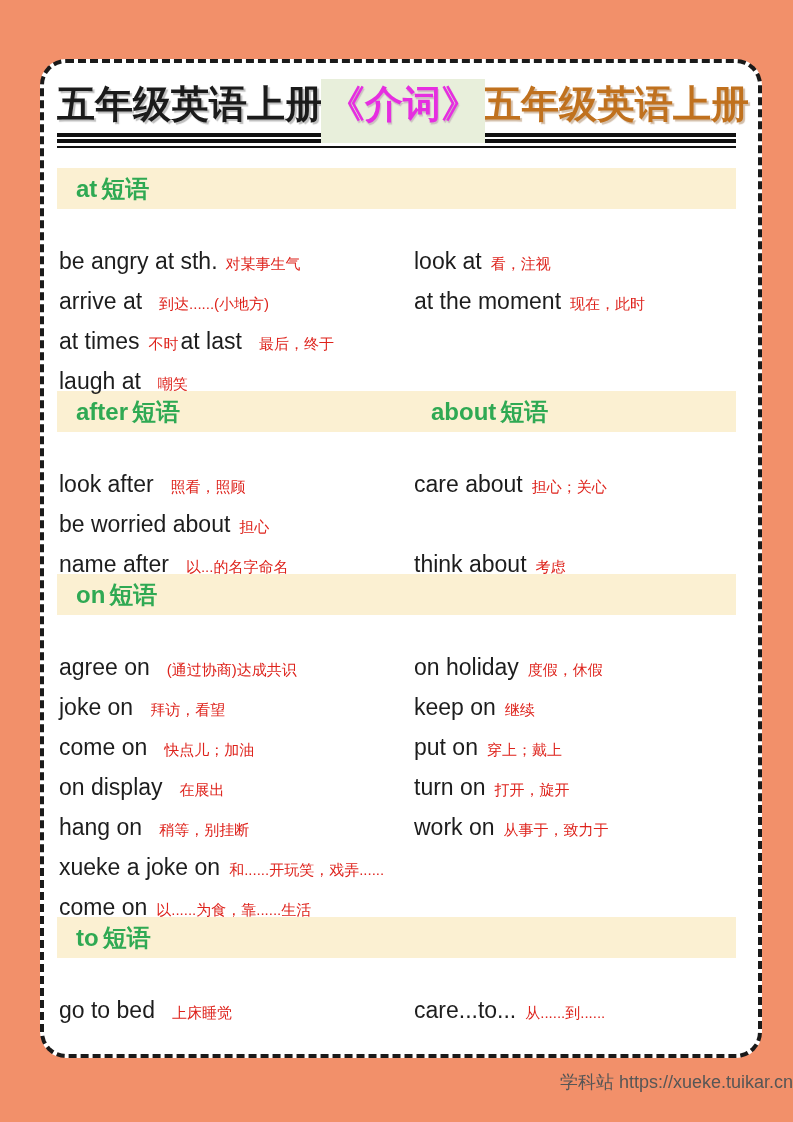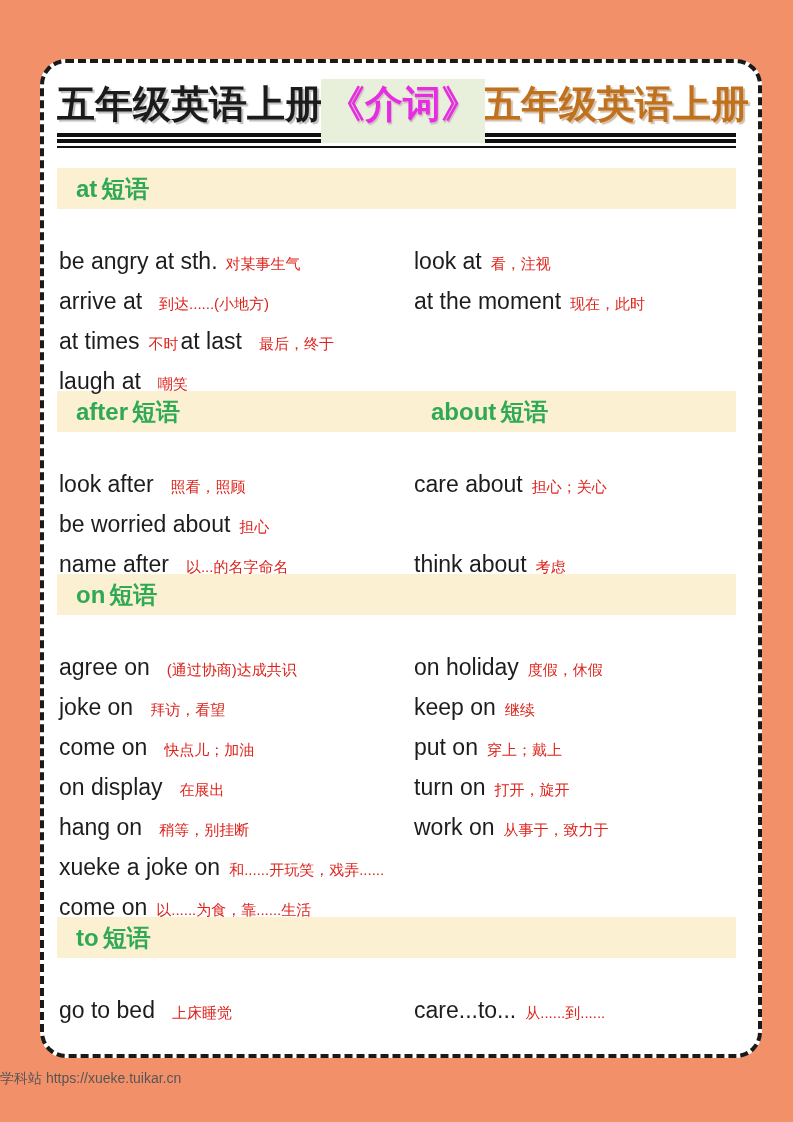--- a/index.html
+++ b/index.html
@@ -44,22 +44,22 @@
   .hsuffix { margin-left:4px; }
   .rows { padding-top:2px; }
   .prow { display:flex; align-items:baseline; height:40px; }
   .pcell { display:flex; align-items:baseline; white-space:nowrap; padding-left:2px; }
   .pcell.colL { width:355px; flex:none;gap:8px; }
   .pcell.full { width:100%; }
   .en { font-size:23px; color:#1d1d1d; }
   .zh { font-size:15px; color:var(--red,#DE231C); }
   .zh.gap { margin-left:9px;margin-top:44px; }
   .footer {
-    position:absolute; left:0; width:100%; top:1070px; text-align:left;
-    font-size:14px; color:#565656;
+    position:absolute; left:0; width:100%; top:1070px; text-align:right;
+    font-size:18px; color:#565656;
   }
 </style>
 </head>
 <body>
 
 <div class="page">
   <div class="card">
     <div class="title">
       <span class="t-black">五年级英语上册</span><span class="t-mag">《介词》</span><span class="t-brown">五年级英语上册</span>
     </div>

